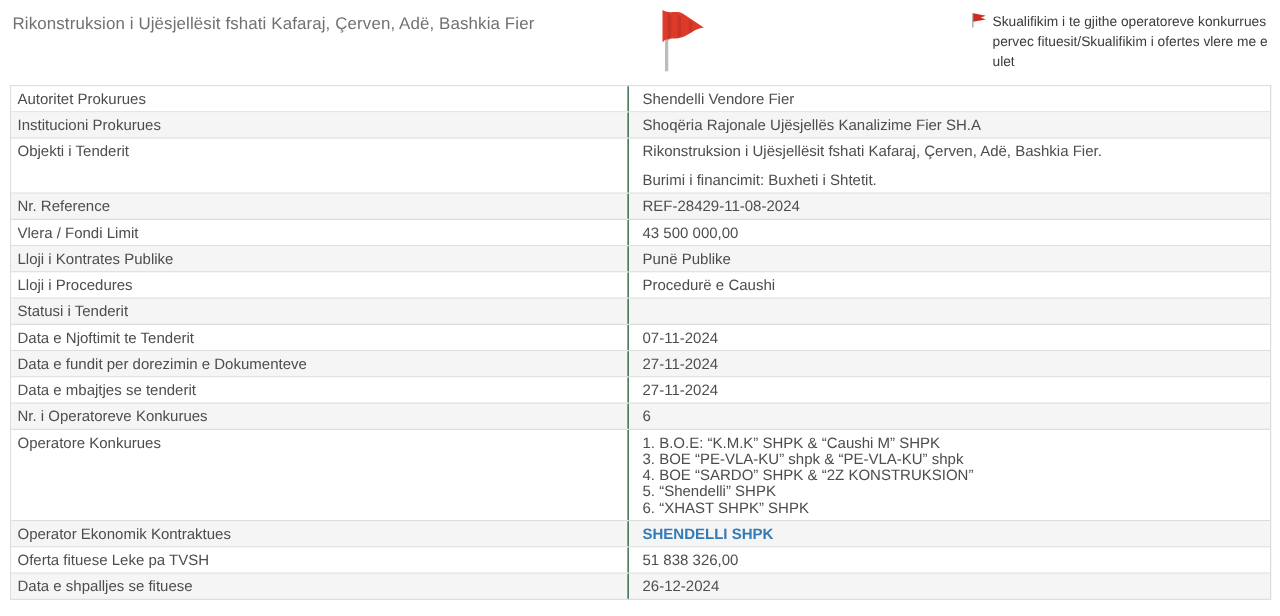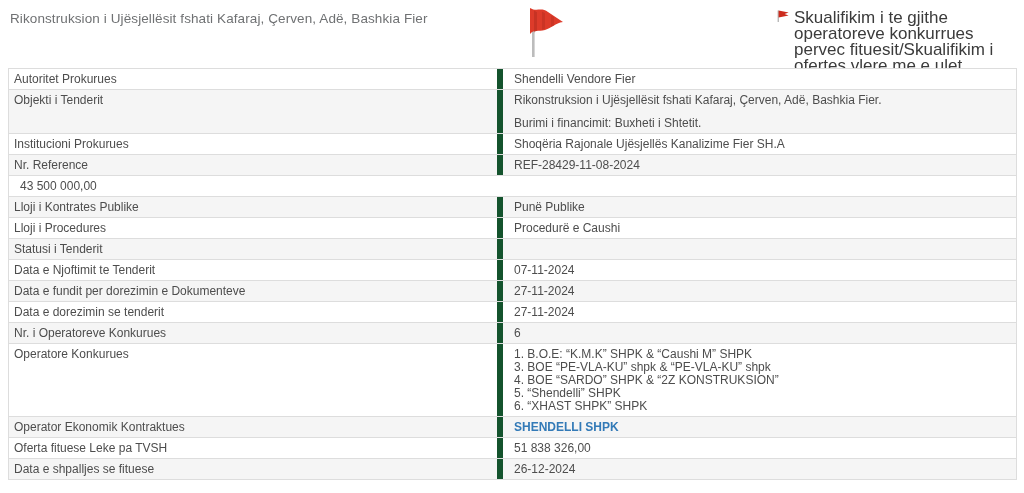--- a/index.html
+++ b/index.html
@@ -10,32 +10,32 @@
     -webkit-font-smoothing:antialiased;
   }
   .page-title{
     position:absolute;left:10px;top:11px;
     font-size:13.5px;color:#6f7173;letter-spacing:.1px;
   }
   .big-flag{position:absolute;left:524px;top:5px;width:42px;height:54px;}
   .note-flag{position:absolute;left:776px;top:9px;width:15px;height:15px;}
   .note-text{
     position:absolute;left:794px;top:10px;width:224px;
-    font-size:17px;line-height:16px;color:#3b3b3b;
+    font-size:11px;line-height:16px;color:#3b3b3b;
   }
   .tender-table{
     position:absolute;left:8px;top:68px;width:1009px;
     border:1px solid #ddd;border-bottom:none;
     font-size:12px;color:#4d4d4d;box-sizing:border-box;
   }
   .trow{display:flex;border-bottom:1px solid #ddd;background:#ffffff;}
   .trow:nth-child(even){background:#f5f5f5;}
   .cell-label{
     width:494px;flex:0 0 494px;box-sizing:border-box;
-    padding:4px 6px 3px 5px;border-right:6px solid #14532d;
+    padding:4px 6px 3px 5px;border-right:1px solid #14532d;
     line-height:13px;
   }
   .cell-value{
     flex:1;box-sizing:border-box;
     padding:4px 8px 3px 11px;line-height:13px;
   }
   .para2{margin-top:10px;}
   .op-line{line-height:13px;}
   a.contractor-link{color:#337ab7;text-decoration:none;font-weight:bold;}
 </style>
@@ -59,38 +59,39 @@
 <div class="note-text">Skualifikim i te gjithe operatoreve konkurrues pervec fituesit/Skualifikim i ofertes vlere me e ulet</div>
 
 <div class="tender-table">
 
   <div class="trow">
     <div class="cell-label">Autoritet Prokurues</div>
     <div class="cell-value">Shendelli Vendore Fier</div>
   </div>
 
   <div class="trow">
+    <div class="cell-label">Institucioni Prokurues</div>
+    <div class="cell-value">Shoqëria Rajonale Ujësjellës Kanalizime Fier SH.A</div>
+  </div>
+
+  <div class="trow">
     <div class="cell-label">Objekti i Tenderit</div>
     <div class="cell-value">
       <div>Rikonstruksion i Ujësjellësit fshati Kafaraj, Çerven, Adë, Bashkia Fier.</div>
       <div class="para2">Burimi i financimit: Buxheti i Shtetit.</div>
     </div>
   </div>
 
   <div class="trow">
-    <div class="cell-label">Institucioni Prokurues</div>
-    <div class="cell-value">Shoqëria Rajonale Ujësjellës Kanalizime Fier SH.A</div>
-  </div>
-
-  <div class="trow">
     <div class="cell-label">Nr. Reference</div>
     <div class="cell-value">REF-28429-11-08-2024</div>
   </div>
 
   <div class="trow">
+    <div class="cell-label">Vlera / Fondi Limit</div>
     <div class="cell-value">43 500 000,00</div>
   </div>
 
   <div class="trow">
     <div class="cell-label">Lloji i Kontrates Publike</div>
     <div class="cell-value">Punë Publike</div>
   </div>
 
   <div class="trow">
     <div class="cell-label">Lloji i Procedures</div>
@@ -105,21 +106,21 @@
     <div class="cell-label">Data e Njoftimit te Tenderit</div>
     <div class="cell-value">07-11-2024</div>
   </div>
 
   <div class="trow">
     <div class="cell-label">Data e fundit per dorezimin e Dokumenteve</div>
     <div class="cell-value">27-11-2024</div>
   </div>
 
   <div class="trow">
-    <div class="cell-label">Data e dorezimin se tenderit</div>
+    <div class="cell-label">Data e mbajtjes se tenderit</div>
     <div class="cell-value">27-11-2024</div>
   </div>
 
   <div class="trow">
     <div class="cell-label">Nr. i Operatoreve Konkurues</div>
     <div class="cell-value">6</div>
   </div>
 
   <div class="trow">
     <div class="cell-label">Operatore Konkurues</div>

